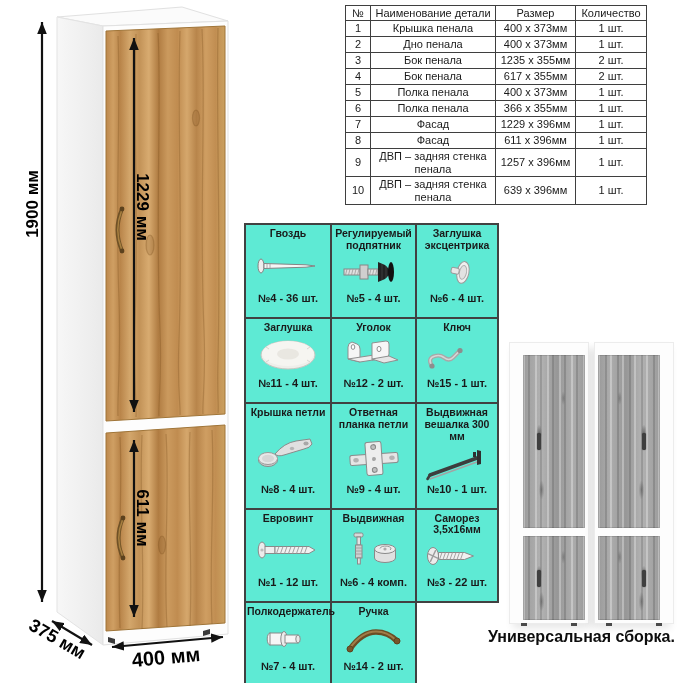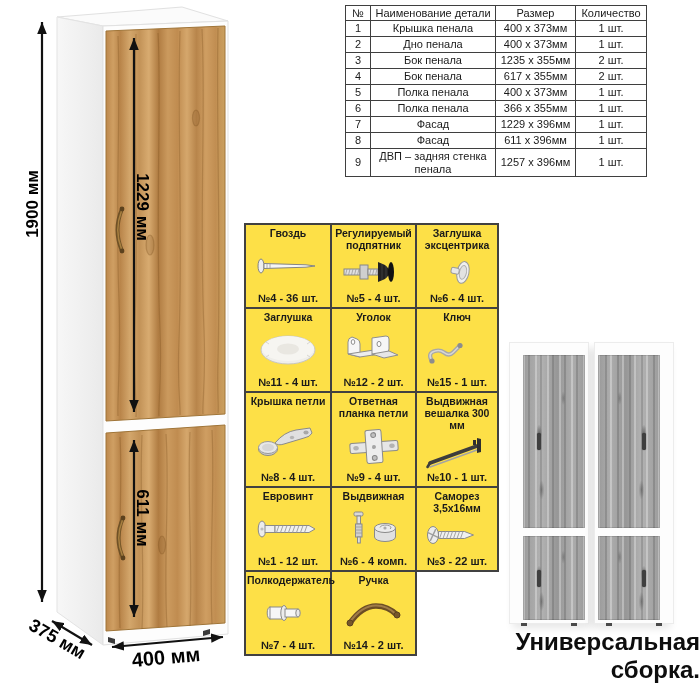--- a/index.html
+++ b/index.html
@@ -16,26 +16,26 @@
   #parts-table th{font-weight:normal;height:14px;text-align:center;}
   #parts-table td{height:15px;}
   #parts-table tr.tall td{height:27px;}
   #parts-table td.c{text-align:center;}
   #parts-table td.l{text-align:center;}
   
   #hardware{
     position:absolute;left:244px;top:223px;border-collapse:collapse;table-layout:fixed;
     width:253px;
   }
-  #hardware td{border:2px solid #414141;height:80px;padding:1px;vertical-align:top;background:#fde047;}
+  #hardware td{border:2px solid #414141;height:80px;padding:1px;vertical-align:top;background:#5eead4;}
   #hardware td.hw-empty{border:none;background:transparent;}
   .hw-cell{display:flex;flex-direction:column;height:100%;}
   .hw-name{font-weight:bold;font-size:10.5px;text-align:center;line-height:1.12;padding-top:2px;}
   .hw-icon{flex:1;display:flex;align-items:center;justify-content:center;overflow:hidden;}
-  .hw-qty{font-weight:bold;font-size:11px;text-align:center;padding-bottom:2px;}
+  .hw-qty{font-weight:bold;font-size:11px;text-align:center;padding-bottom:12px;}
   
   .dim-label{position:absolute;font-weight:bold;color:#000;text-align:center;white-space:nowrap;}
   #lbl-h{left:-13px;top:194px;width:92px;font-size:17px;transform:rotate(-90deg);}
   #lbl-u{left:94px;top:197px;width:96px;font-size:17px;transform:rotate(90deg);}
   #lbl-l{left:94px;top:508px;width:96px;font-size:17px;transform:rotate(90deg);}
   #lbl-w{left:116px;top:646px;width:100px;font-size:20px;transform:rotate(-5deg);}
   #lbl-d{left:16px;top:629px;width:82px;font-size:18px;transform:rotate(30deg);}
   
   .variant{
     position:absolute;top:343px;width:78px;height:280px;background:#fdfdfd;
@@ -54,22 +54,22 @@
     box-shadow:inset 0 0 0 1px rgba(0,0,0,0.12);
   }
   .vdoor-upper{top:12px;height:173px;}
   .vdoor-lower{top:193px;height:84px;}
   .vhandle{position:absolute;width:4px;height:17px;background:#3f3f3f;border-radius:2px;box-shadow:0 0 1px #222;}
   .vhandle-upper{left:14px;top:78px;}
   .vhandle-lower{left:14px;top:34px;}
   .vfoot{position:absolute;bottom:-3px;width:6px;height:3px;background:#4a4a4a;}
   .vfoot-l{left:11px;} .vfoot-r{right:11px;}
   
-  #caption{position:absolute;left:488px;top:628px;width:212px;text-align:right;
-    font-size:24px;font-weight:bold;color:#0d0d0d;}
+  #caption{position:absolute;left:488px;top:628px;width:212px;text-align:left;
+    font-size:16px;font-weight:bold;color:#0d0d0d;}
   svg{display:block;}
 </style>
 </head>
 <body>
 
 <svg id="cabinet-svg" width="240" height="683" viewBox="0 0 240 683">
   <defs>
     <linearGradient id="wood" x1="0" y1="0" x2="1" y2="0">
       <stop offset="0" stop-color="#bd884c"></stop>
         <stop offset="0.06" stop-color="#cf9f63"></stop>
@@ -221,20 +221,26 @@
         <td class="l">Фасад</td>
         <td class="c">611 х 396мм</td>
         <td class="c">1 шт.</td>
       </tr>
     <tr class="tall">
         <td class="c">9</td>
         <td class="l">ДВП – задняя стенка пенала</td>
         <td class="c">1257 х 396мм</td>
         <td class="c">1 шт.</td>
       </tr>
+    <tr class="tall">
+        <td class="c">10</td>
+        <td class="l">ДВП – задняя стенка пенала</td>
+        <td class="c">639 х 396мм</td>
+        <td class="c">1 шт.</td>
+      </tr>
   </tbody>
 </table>
 
 <table id="hardware">
   <colgroup>
       <col style="width:86px">
       <col style="width:85px">
       <col style="width:82px">
     </colgroup>
   <tbody>

